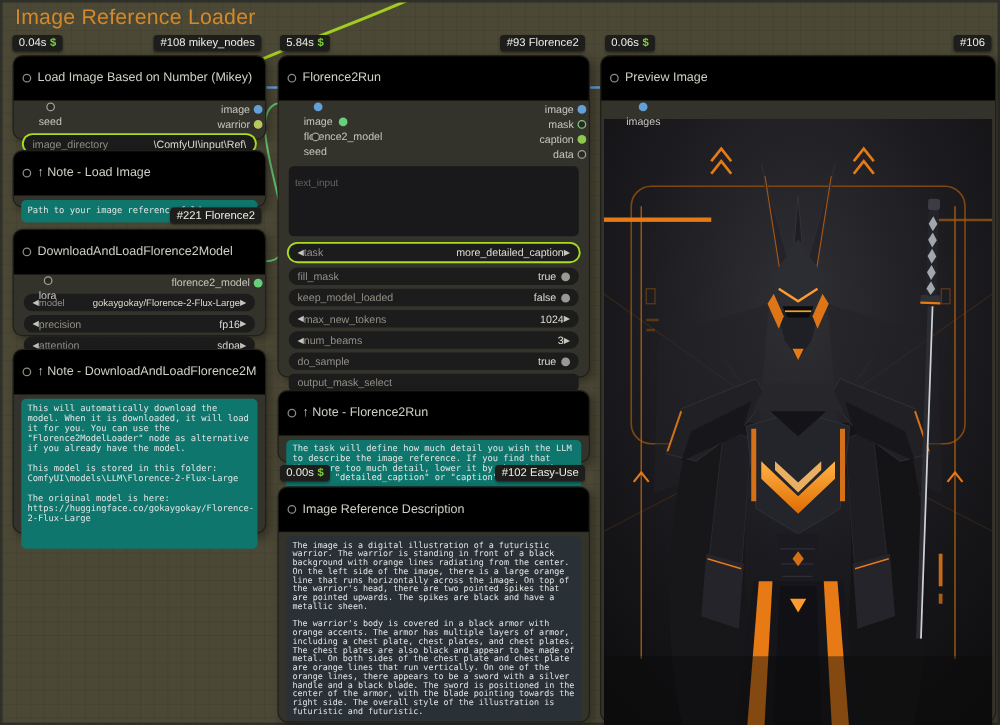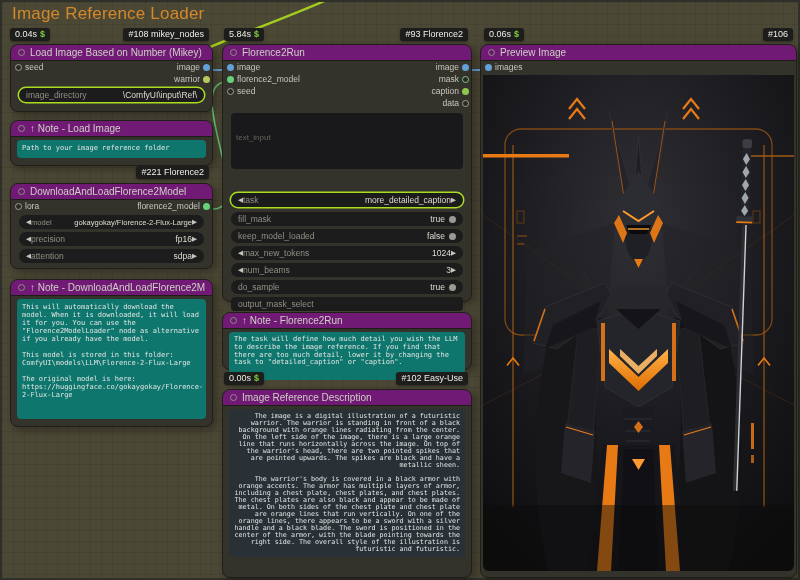--- a/index.html
+++ b/index.html
@@ -16,49 +16,49 @@
   .wires { position:absolute; left:0; top:0; z-index:1; pointer-events:none; }
 
   .badge { position:absolute; z-index:3; height:13px; line-height:13px;
     background:#1d1d1c; border-radius:3px; padding:0 5px; font-size:9px;
     color:#eeeee6; white-space:nowrap; box-shadow:0 1px 2px rgba(0,0,0,.4); }
   .badge .dollar { color:#7fd13b; margin-left:3px; font-weight:bold; }
 
   .node { position:absolute; z-index:2; background:#34332b;
     border:1px solid #1f1e18; border-radius:8px;
     box-shadow:3px 3px 8px rgba(0,0,0,.35); }
-  .nh { display:flex; align-items:center; gap:5px; height:16px; padding:0 7px;
-    background:#701a75; border-bottom:1px solid #1d1c16; border-radius:7px 7px 0 0;text-align:right; }
+  .nh { display:flex; align-items:center; gap:5px; height:36px; padding:0 7px;
+    background:#000000; border-bottom:1px solid #1d1c16; border-radius:7px 7px 0 0;text-align:right; }
   .cdot { width:7px; height:7px; border:1.2px solid #8d8d83; border-radius:50%;
     box-sizing:border-box; flex:0 0 auto; background:transparent; }
   .nt { font-size:10px; color:#cfcfc6; white-space:nowrap; overflow:hidden; }
 
   .srow { position:relative; height:12px; }
   .slot { position:absolute; top:1px; height:10px; display:flex; align-items:center;
     gap:3px; font-size:8.5px; color:#c6c6bf; }
-  .slot.in { left:4px; } .slot.out { right:2px; flex-direction:row-reverse; }
+  .slot.in { left:20px;flex-direction:column; } .slot.out { right:2px; flex-direction:row-reverse; }
   .dot { width:7px; height:7px; border-radius:50%; flex:0 0 auto; box-sizing:border-box; }
   .dot.hollow { background:#29291f; border:1.5px solid #a0a098; }
 
   .pill { display:flex; align-items:center; gap:0; height:14px; margin:3px 8px 0;
     background:#1c1c1c; border-radius:8px; padding:0 7px; font-size:8.5px; }
   .pill.sm { font-size:7.6px; }
   .wl { color:#918f86; white-space:nowrap; }
   .wv { margin-left:auto; color:#dedcd2; white-space:nowrap; overflow:hidden; text-overflow:ellipsis; }
   .arr { color:#c5c5bd; font-size:6.5px; flex:0 0 auto; }
   .tdot { width:7px; height:7px; border-radius:50%; background:#9a9a94; flex:0 0 auto; margin-left:4px; }
   .pill.green { box-shadow:0 0 0 1.5px #aadd22; }
 
-  .textbox { margin:4px 8px 0; height:56px; background:#19191b; border-radius:4px; padding:13px 5px; }
+  .textbox { margin:4px 8px 0; height:56px; background:#19191b; border-radius:4px; padding:3px 5px; }
   .tb-label { color:#63635c; font-size:8px; }
 
   .notebox { margin:3px 6px; background:#0f766e; border-radius:4px; color:#e0e6e4;
     font-family:"DejaVu Sans Mono",monospace; font-size:7px; line-height:8px;
     padding:4px 5px; white-space:pre-wrap; overflow:hidden; }
-  .descbox { background:#2a3136; font-size:6.7px; line-height:7px; height:148px;text-align:right; }
+  .descbox { background:#2a3136; font-size:6.7px; line-height:7px; height:148px; }
 
   .preview-wrap { margin:2px; width:311px; height:496px; border-radius:0 0 6px 6px; overflow:hidden; }
 </style>
 </head>
 <body>
 
 <div class="canvas">
 
   <div class="group-title">Image Reference Loader</div>
 
@@ -200,21 +200,21 @@
     </div>
     <div class="srow">
       <div class="slot out">
         <span class="dot hollow"></span>
         <span>data</span>
       </div>
     </div>
     <div class="textbox">
       <span class="tb-label">text_input</span>
     </div>
-    <div class="pill green" style="margin-top:24px">
+    <div class="pill green" style="margin-top:6px">
       <span class="arr">◀</span>
       <span class="wl">task</span>
       <span class="wv">more_detailed_caption</span>
       <span class="arr">▶</span>
     </div>
     <div class="pill" style="margin-top:5px">
       <span class="wl">fill_mask</span>
       <span class="wv">true</span>
       <span class="tdot"></span>
     </div>

